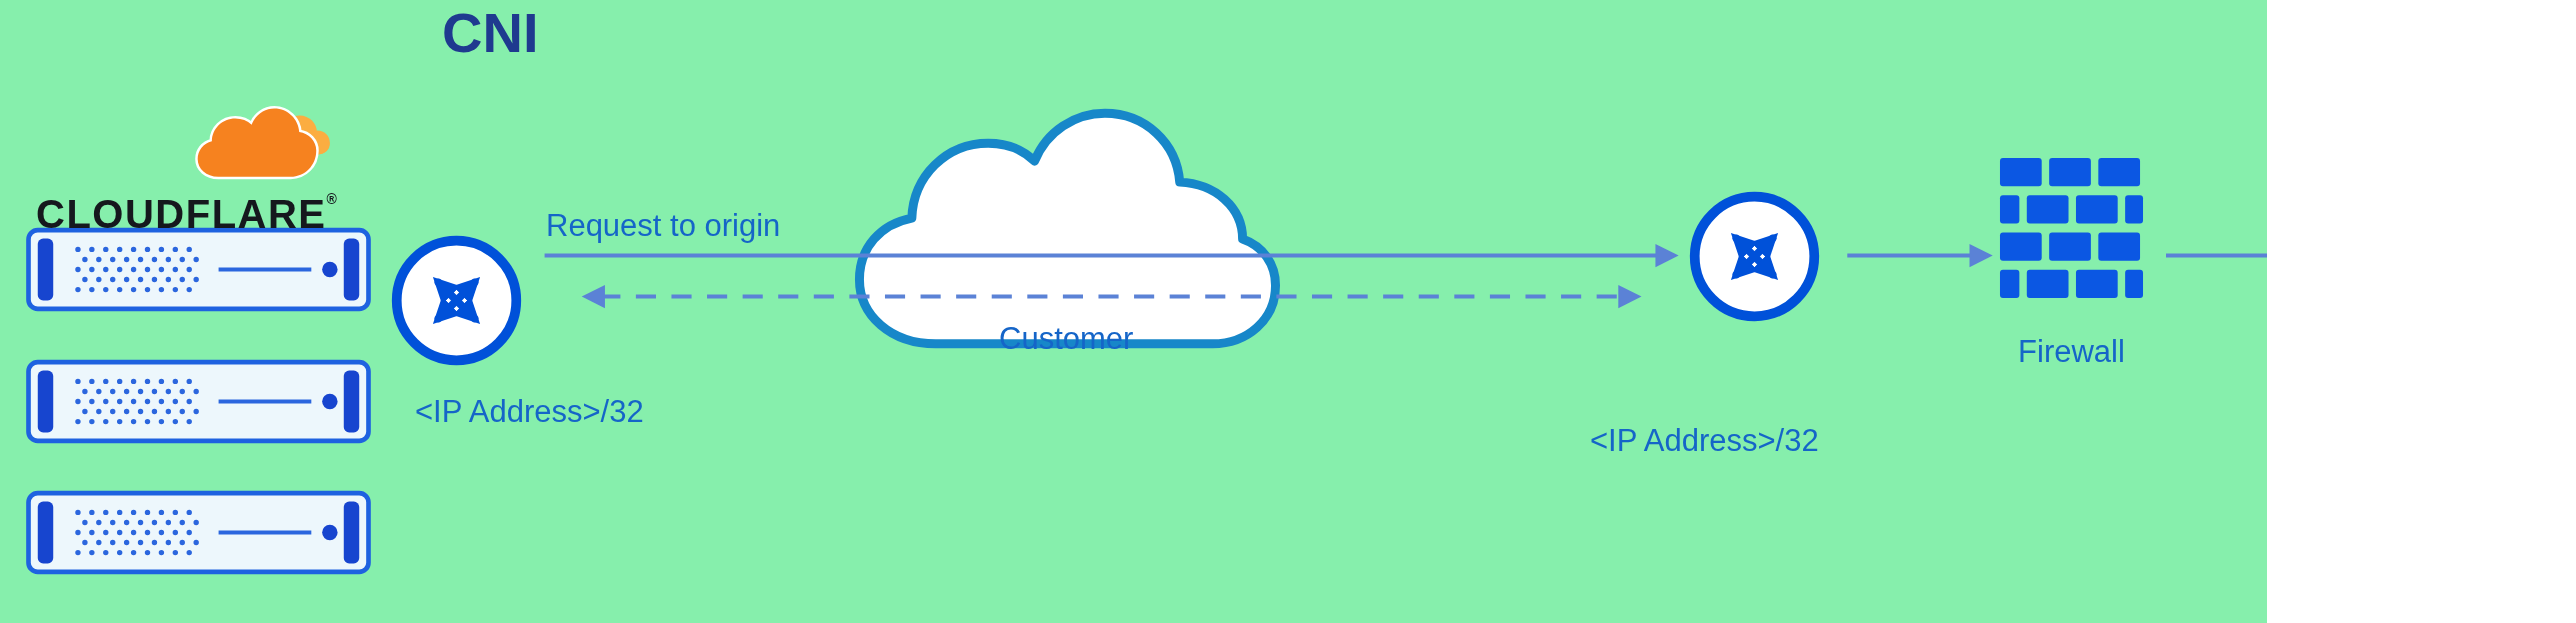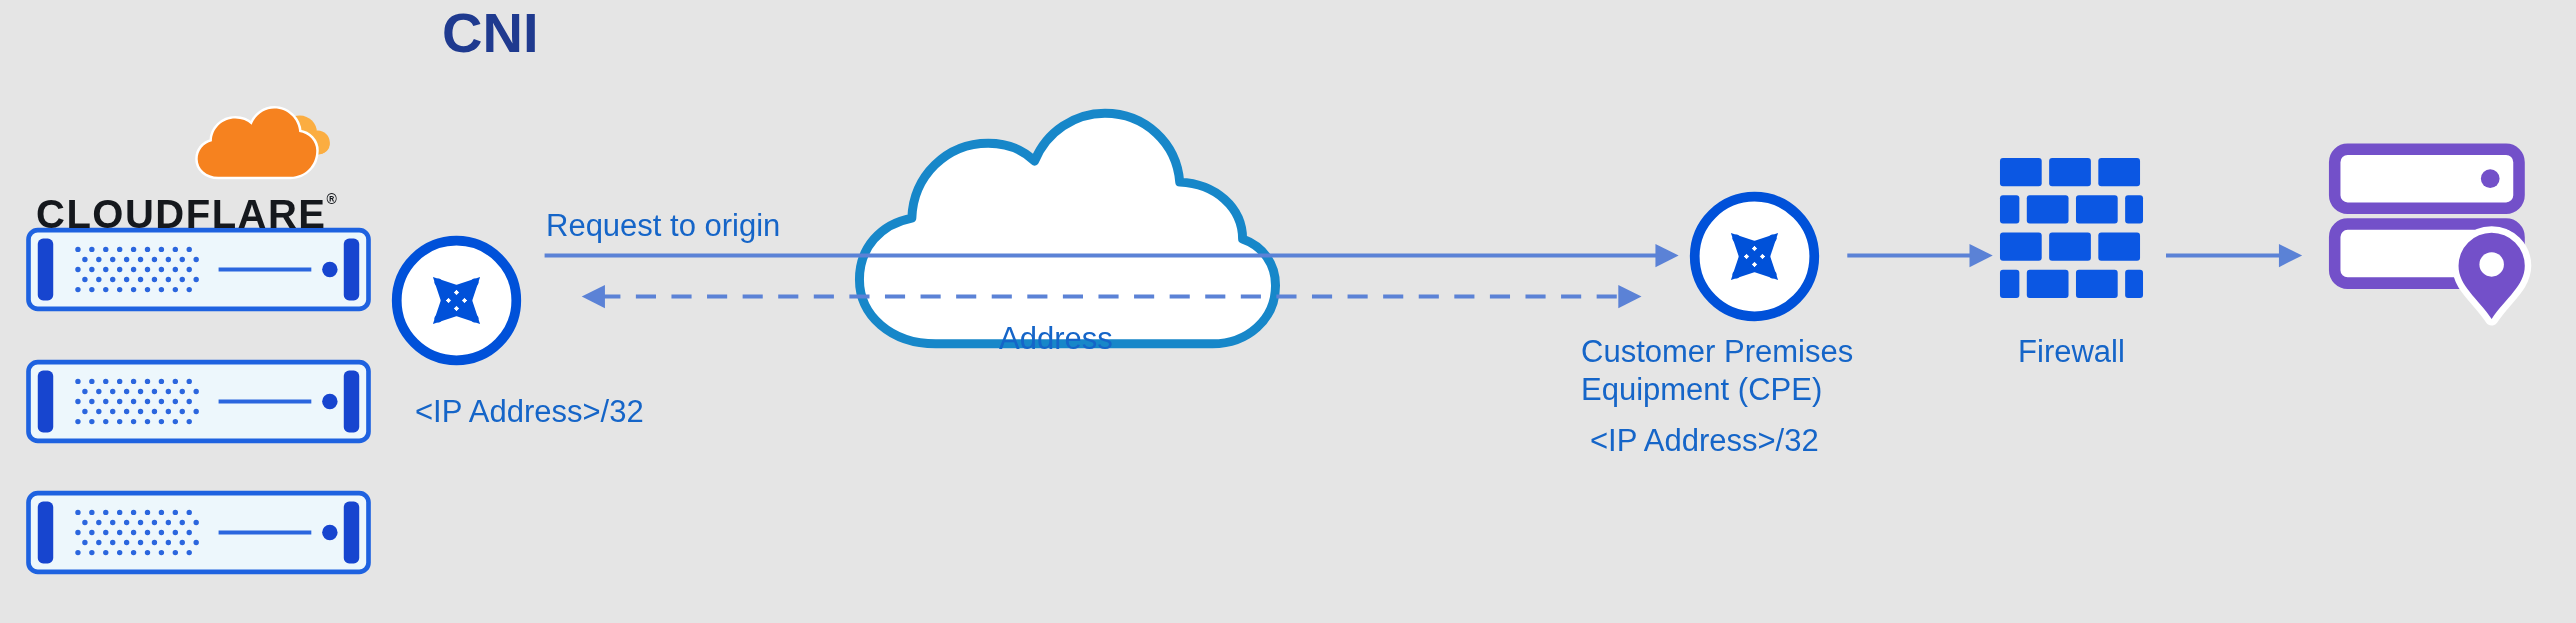--- a/index.html
+++ b/index.html
@@ -1,16 +1,16 @@
 <!DOCTYPE html>
 <html lang="en" style="font-size:12.4px"><head>
 <meta charset="utf-8">
 <style>
   html,body{margin:0;padding:0;background:#ffffff}
-  .canvas{position:relative;width:2576px;height:624px;background:#e5e5e5;
+  .canvas{position:relative;width:2267px;height:624px;background:#86efac;
           font-family:"Liberation Sans","DejaVu Sans",sans-serif;overflow:hidden}
   .title{position:absolute;left:442px;top:0px;color:#1F3A8F;font-size:56px;
          font-weight:600;z-index:3;white-space:nowrap}
   .wordmark{position:absolute;left:36px;top:192px;font-size:40px;font-weight:bold;
             letter-spacing:1.5px;color:#15181D;z-index:3;white-space:nowrap}
   .wordmark .reg{font-size:14px;vertical-align:top;line-height:1;letter-spacing:0}
   .lbl{position:absolute;color:#1565C8;font-size:31px;line-height:1.22;
        white-space:nowrap;z-index:3}
   .center{text-align:center}
   svg.icon{position:absolute;z-index:2;overflow:visible}
@@ -130,23 +130,19 @@
         <polygon points="2546,315 2576,330 2546,345" stroke="none"></polygon>
       </g>
       <g>
         <line x1="2800" y1="330" x2="2948" y2="330"></line>
         <polygon points="2946,315 2976,330 2946,345" stroke="none"></polygon>
       </g>
     </g>
   </svg>
 
   <div class="lbl" style="left:546px;top:207px">Request to origin</div>
-  <div class="lbl" style="left:999px;top:320px">Address</div>
+  <div class="lbl" style="left:999px;top:320px">Customer</div>
   <div class="lbl" style="left:415px;top:393px">&lt;IP Address&gt;/32</div>
-  <div class="lbl" style="left:1581px;top:333px">
-    <div>Customer Premises</div>
-    <div>Equipment (CPE)</div>
-  </div>
   <div class="lbl" style="left:1590px;top:422px">&lt;IP Address&gt;/32</div>
   <div class="lbl center" style="left:1997px;top:333px;width:149px">Firewall</div>
 
 </div>
 
 
 </body></html>

